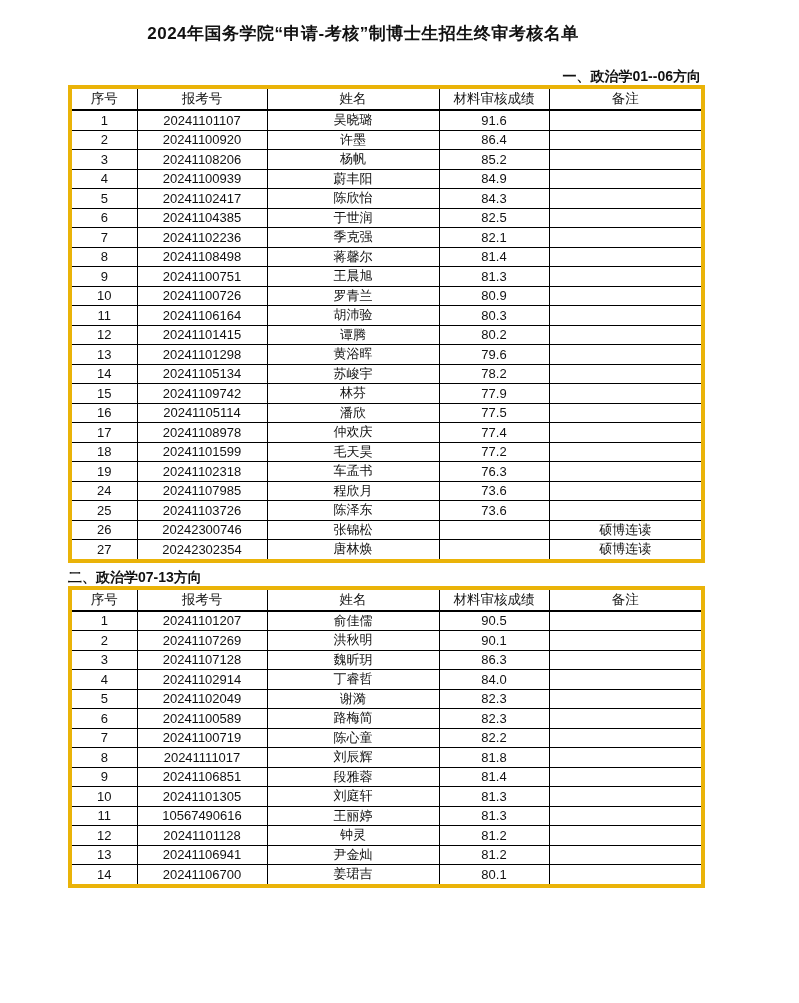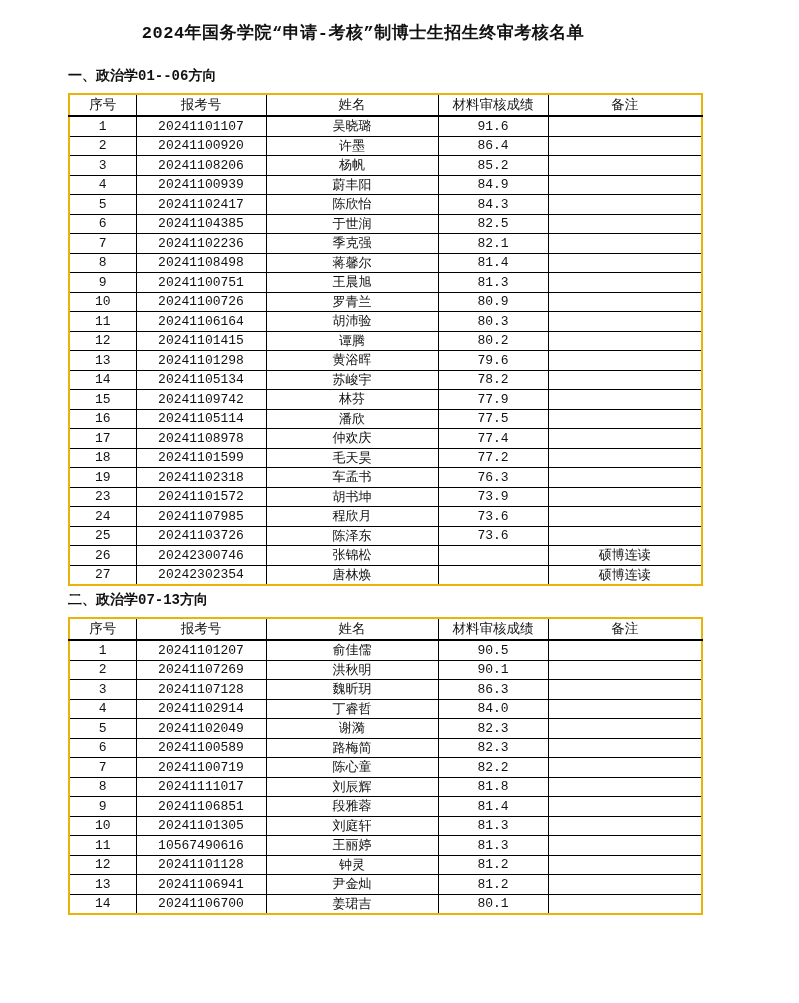--- a/index.html
+++ b/index.html
@@ -2,43 +2,42 @@
 <html><head>
 <meta charset="utf-8">
 <style>
   html, body { margin: 0; padding: 0; background: #ffffff; }
   body {
     width: 799px; height: 1003px;
     font-family: "Liberation Sans", "DejaVu Sans", sans-serif;
     color: #111111;
     -webkit-font-smoothing: antialiased;
   }
-  .page { position: relative; width: 726px; height: 1003px; overflow: hidden; font-family: Liberation Mono, monospace; }
+  .page { position: relative; width: 726px; height: 1003px; overflow: hidden; }
   .doc-title {
     padding-top: 24px;
     text-align: center;
     font-size: 17px;
     font-weight: bold;
     letter-spacing: 0.5px;
     line-height: 20px;
   }
   .content { margin-left: 68px; width: 633px; }
   .section-heading {
     font-size: 14px;
     font-weight: bold;
     line-height: 17px;
   }
-  .section-heading.first { margin-top: 24px; }
+  .section-heading.first { margin-top: 24px; text-align: right; }
   .section-heading.second { margin-top: 6px; }
   table.roster {
-    margin-top: 8px;
     border-collapse: collapse;
     table-layout: fixed;
     width: 633px;
-    border: 2px solid #eab308;
+    border: 4px solid #eab308;
   }
   table.roster th, table.roster td {
     border: 1px solid #000000;
     padding: 0 2px;
     text-align: center;
     vertical-align: middle;
     overflow: hidden;
     white-space: nowrap;
   }
   table.roster thead tr { border-bottom: 2px solid #000000; }
@@ -234,27 +233,20 @@
             <td>19</td>
             <td>20241102318</td>
             <td>车孟书</td>
             <td>76.3</td>
             <td></td>
           </tr>
 
 
 
 
-          <tr>
-            <td>23</td>
-            <td>20241101572</td>
-            <td>胡书坤</td>
-            <td>73.9</td>
-            <td></td>
-          </tr>
 
           <tr>
             <td>24</td>
             <td>20241107985</td>
             <td>程欣月</td>
             <td>73.6</td>
             <td></td>
           </tr>
 
           <tr>

